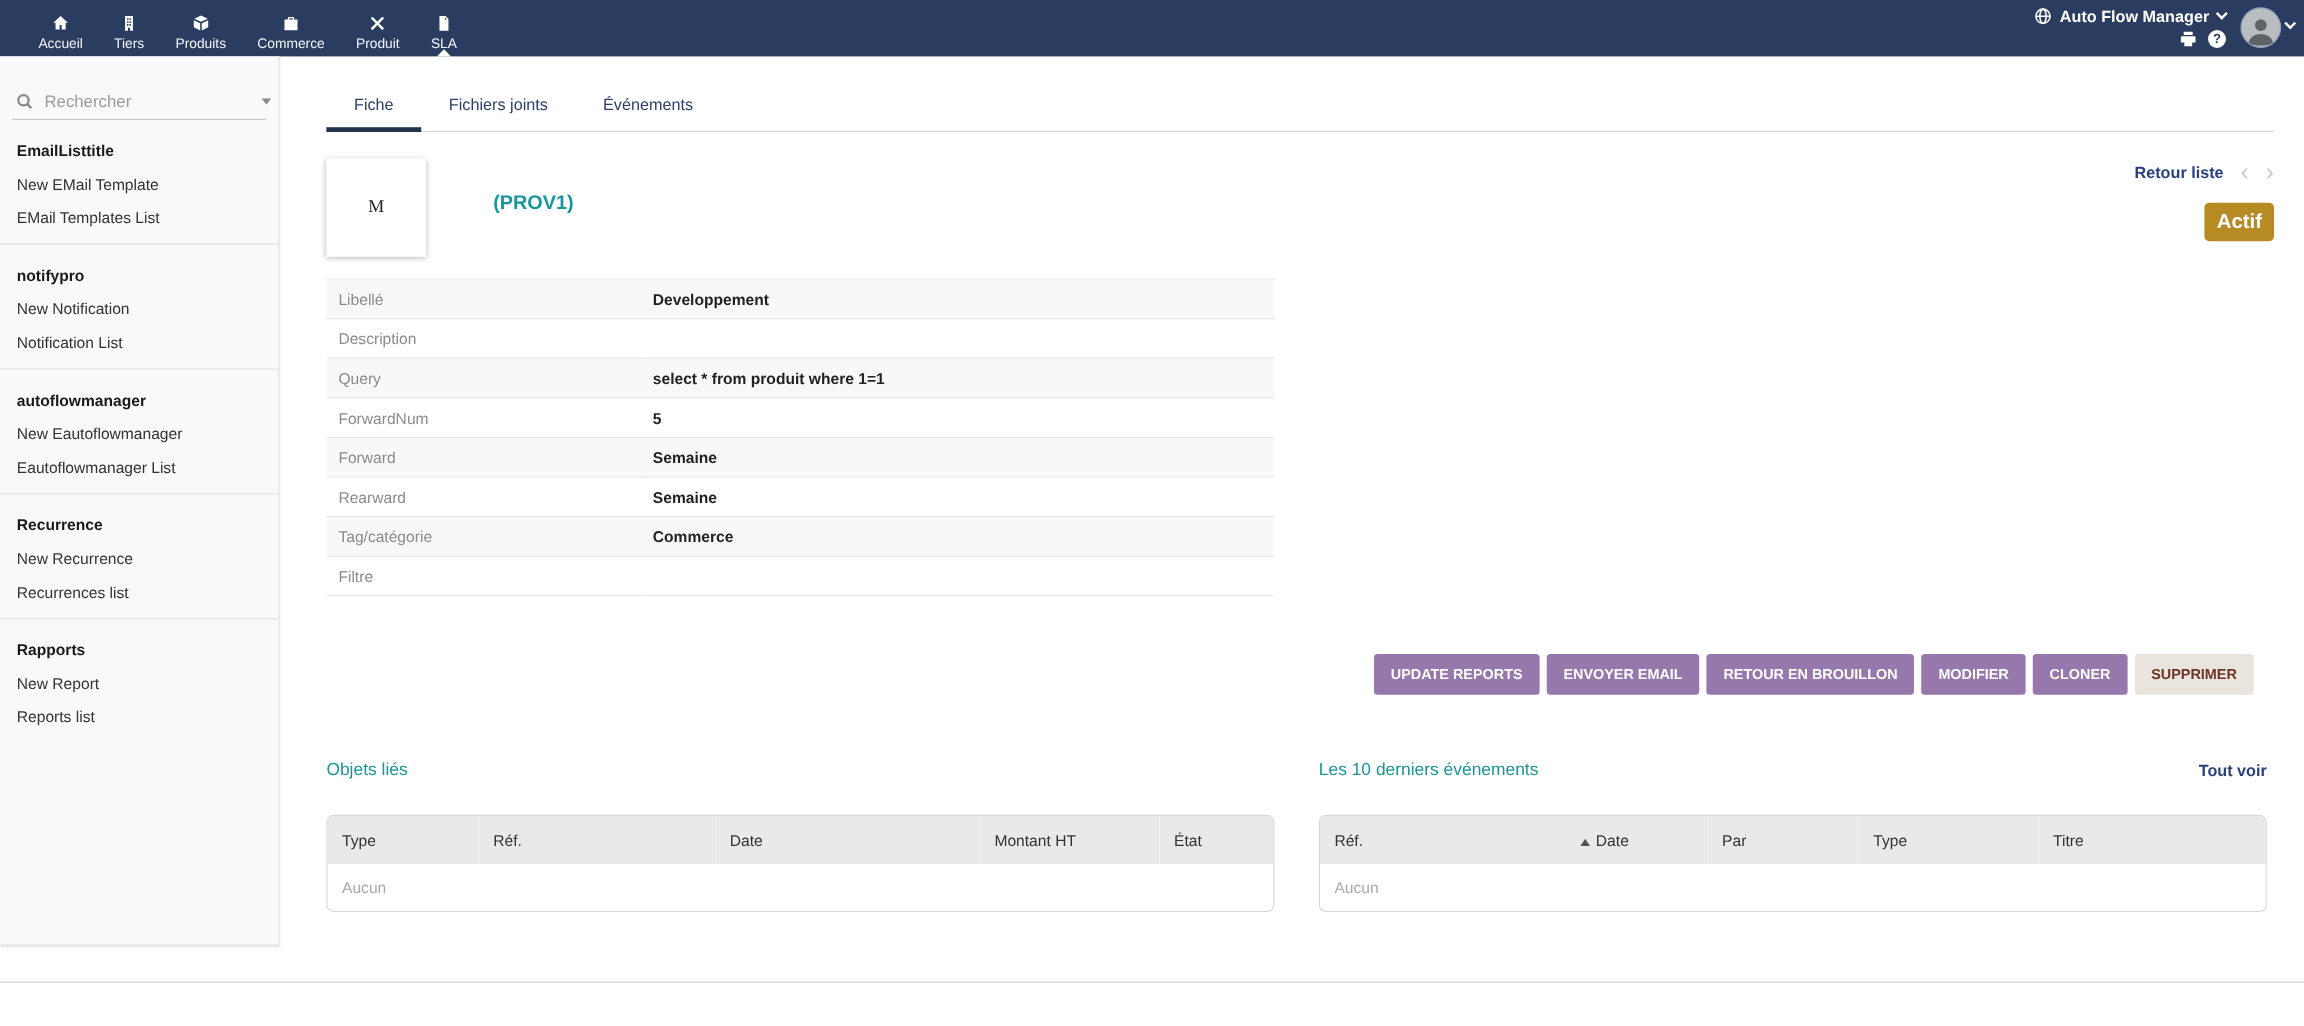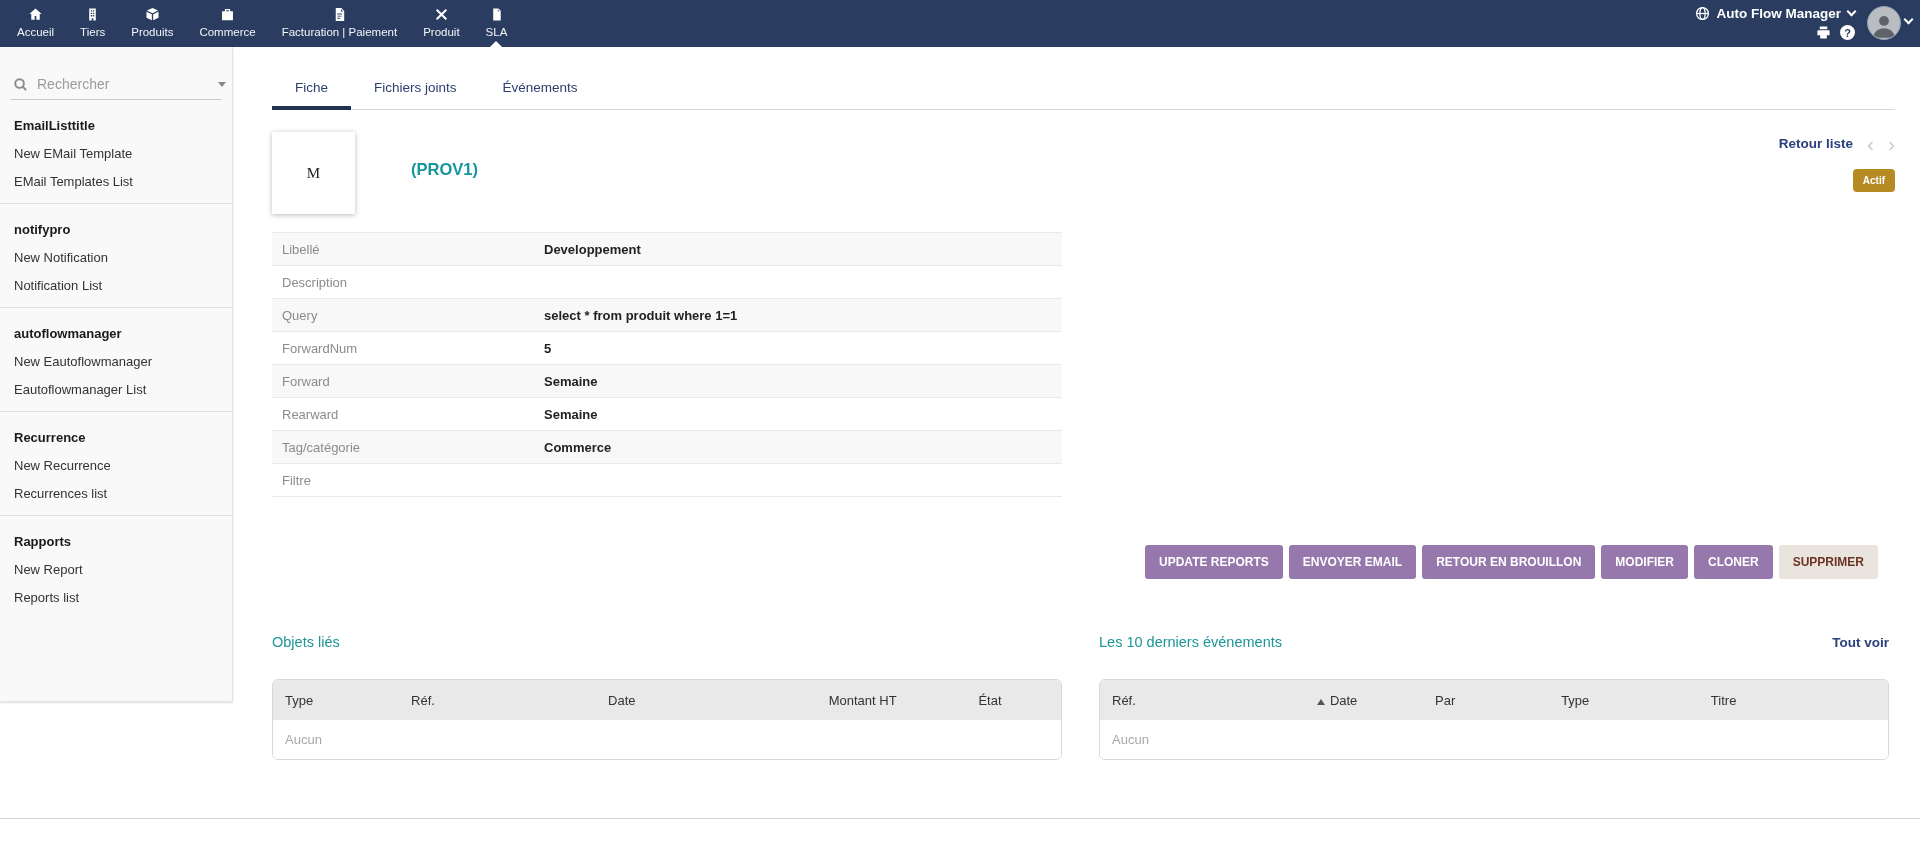--- a/index.html
+++ b/index.html
@@ -1,38 +1,38 @@
 <!DOCTYPE html>
 <html><head>
 <meta charset="utf-8">
 <style>
   * { margin:0; padding:0; box-sizing:border-box; }
   html,body { width:1920px; height:855px; background:#fff; font-family:"Liberation Sans",sans-serif; overflow:hidden; }
 
   
   .navbar { position:absolute; top:0; left:0; width:1920px; height:47px; background:#2a3c5f; display:flex; align-items:stretch; }
-  .nav-items { display:flex; padding-left:4px; }
+  .nav-items { display:flex; padding-left:19px;align-items:flex-end; }
   .nav-item { position:relative; display:flex; flex-direction:column; align-items:center; justify-content:flex-start; padding:7px 13px 4px; color:#fff; cursor:pointer; }
   .nav-item .nav-label { font-size:11.5px; margin-top:4px; white-space:nowrap; color:#f2f5fa; }
   .nav-item svg { width:15px; height:15px; fill:#fff; }
   .nav-item.active::after { content:""; position:absolute; bottom:0; left:50%; margin-left:-6px; border-left:6px solid transparent; border-right:6px solid transparent; border-bottom:6px solid #fff; }
   .nav-right { position:absolute; right:8px; top:0; height:47px; display:flex; align-items:flex-start; }
   .ws-col { display:flex; flex-direction:column; align-items:flex-end; margin-top:6px; }
   .ws-row { display:flex; align-items:center; gap:7px; color:#fff; font-weight:bold; font-size:13.5px; }
   .ws-row svg { width:15px; height:15px; }
   .chev { width:7px; height:7px; border-right:2px solid #fff; border-bottom:2px solid #fff; transform:rotate(45deg); margin-top:-4px; }
   .ws-icons { display:flex; align-items:center; gap:9px; margin-top:4px; }
   .ws-icons svg { width:15px; height:15px; fill:#fff; }
   .help-circle { width:15px; height:15px; border-radius:50%; background:#fff; color:#2a3c5f; font-size:11px; font-weight:bold; display:flex; align-items:center; justify-content:center; }
   .avatar { width:34px; height:34px; border-radius:50%; margin:6px 4px 0 12px; background:#b9bdc1; border:1px solid #8e9db5; overflow:hidden; display:flex; align-items:flex-end; justify-content:center; }
   .avatar svg { width:28px; height:28px; fill:#5f6368; }
   .avatar-chev { margin-top:16px; }
 
   
-  .sidebar { position:absolute; top:47px; left:0; width:233px; height:654px; background:#f9f9fa; border-right:1px solid #e4e4e4; box-shadow:0 2px 2px rgba(0,0,0,.12); }
+  .sidebar { position:absolute; top:47px; left:0; width:233px; height:740px; background:#f9f9fa; border-right:1px solid #e4e4e4; box-shadow:0 2px 2px rgba(0,0,0,.12); }
   .search-wrap { margin:24px 10px 4px 10px; border-bottom:1px solid #c9c9c9; display:flex; align-items:center; padding:5px 3px 7px 3px; }
   .search-wrap svg { width:15px; height:15px; stroke:#8a8a8a; fill:none; stroke-width:2; flex:0 0 auto; }
   .search-input { border:none; outline:none; background:transparent; font-size:14px; color:#444; margin-left:9px; flex:1; font-family:"Liberation Sans",sans-serif; }
   .search-input::placeholder { color:#9b9b9b; }
   .search-caret { width:0; height:0; border-left:4px solid transparent; border-right:4px solid transparent; border-top:5px solid #888; flex:0 0 auto; }
   .side-divider { border-top:1px solid #e2e2e2; margin-top:14px; }
   .side-title { font-size:13px; font-weight:bold; color:#1a1a1a; margin:18px 14px 0; }
   .side-title.underlined { }
   .side-link { font-size:13px; color:#333; margin:13px 14px 0; cursor:pointer; }
 
@@ -41,21 +41,21 @@
   .tabs { display:flex; margin-top:28px; border-bottom:1px solid #d8d8d8; }
   .tab { padding:5px 23px 11px; font-size:13.5px; color:#2c4070; cursor:pointer; margin-bottom:-1px; white-space:nowrap; }
   .tab.active { border-bottom:4px solid #22334f; font-weight:normal; }
 
   .header-row { position:relative; margin-top:22px; display:flex; }
   .photo-card { width:83px; height:82px; background:#fff; box-shadow:0 1px 5px rgba(0,0,0,.28); display:flex; align-items:center; justify-content:center; font-family:"Liberation Serif",serif; font-size:15px; color:#222; }
   .ref-title { margin:28px 0 0 56px; color:#17969c; font-weight:bold; font-size:16.5px; }
   .back-row { position:absolute; top:4px; right:0; display:flex; align-items:center; gap:14px; }
   .back-link { color:#293f7e; font-weight:bold; font-size:13.5px; cursor:pointer; }
   .pag-chev { color:#c9c9c9; font-size:21px; line-height:14px; cursor:default; }
-  .status-badge { position:absolute; top:37px; right:0; background:#b68b24; color:#fff; font-weight:bold; font-size:10px; padding:6px 10px; border-radius:4px; }
+  .status-badge { position:absolute; top:37px; right:0; background:#b68b24; color:#fff; font-weight:bold; font-size:17px; padding:6px 10px; border-radius:4px; }
 
   .fields { margin-top:18px; width:790px; border-collapse:collapse; }
   .fields tr:nth-child(odd) { background:#f8f8f9; }
   .fields td { border-bottom:1px solid #e9e9e9; padding:8px 10px; font-size:13px; height:33px; }
   .fields tr:first-child td { border-top:1px solid #e9e9e9; }
   .f-label { width:262px; color:#8b8b8b; }
   .f-value { color:#222; font-weight:600; }
 
   .actions { margin-top:48px; display:flex; justify-content:flex-end; gap:6px; padding-right:17px; }
   .btn { background:#9678ad; color:#fff; border:none; border-radius:3px; font-family:"Liberation Sans",sans-serif; font-size:12px; font-weight:bold; padding:10px 14px; cursor:pointer; white-space:nowrap; }
@@ -94,26 +94,20 @@
       <svg viewBox="0 0 16 16">
           <path d="M8 1l6 2.8-6 2.8L2 3.8zM1.6 5.1l5.7 2.7v6.4L1.6 11.5zM14.4 5.1 8.7 7.8v6.4l5.7-2.7z"></path>
         </svg>
       <span class="nav-label">Produits</span>
     </div>
     <div class="nav-item">
       <svg viewBox="0 0 16 16">
           <path fill-rule="evenodd" d="M6 2.2h4c.5 0 .8.3.8.8v1.5h3V14H2.2V4.5h3V3c0-.5.3-.8.8-.8zm.5 1.3v1h3v-1z"></path>
         </svg>
       <span class="nav-label">Commerce</span>
-    </div>
-    <div class="nav-item">
-      <svg viewBox="0 0 16 16">
-          <path fill-rule="evenodd" d="M4 1h6l3 3.2V15H4zM9.5 2.2v2.6h2.3zM5.6 7h4.8v1H5.6zm0 2.2h4.8v1H5.6zm0 2.2h3.2v1H5.6z"></path>
-        </svg>
-      <span class="nav-label">Facturation | Paiement</span>
     </div>
     <div class="nav-item">
       <svg viewBox="0 0 16 16">
           <rect x="6.9" y="0.5" width="2.2" height="15" rx="1" transform="rotate(45 8 8)"></rect>
           <rect x="6.9" y="0.5" width="2.2" height="15" rx="1" transform="rotate(-45 8 8)"></rect>
         </svg>
       <span class="nav-label">Produit</span>
     </div>
     <div class="nav-item active">
       <svg viewBox="0 0 16 16">

